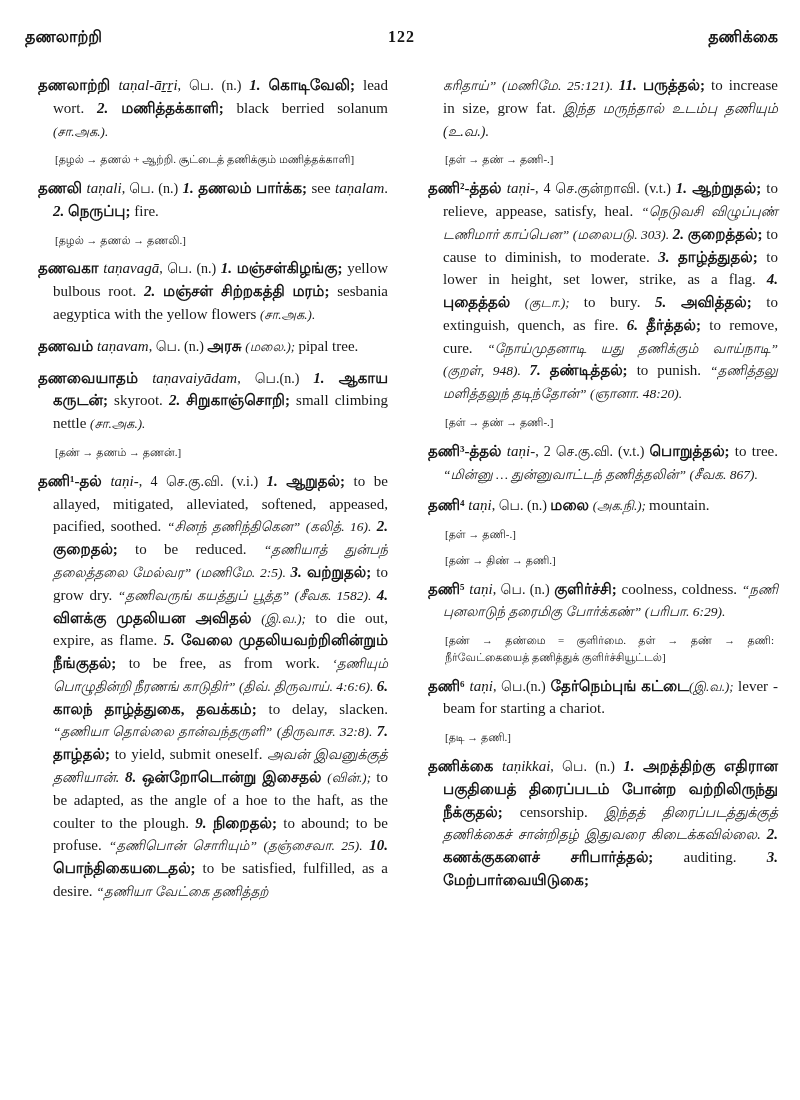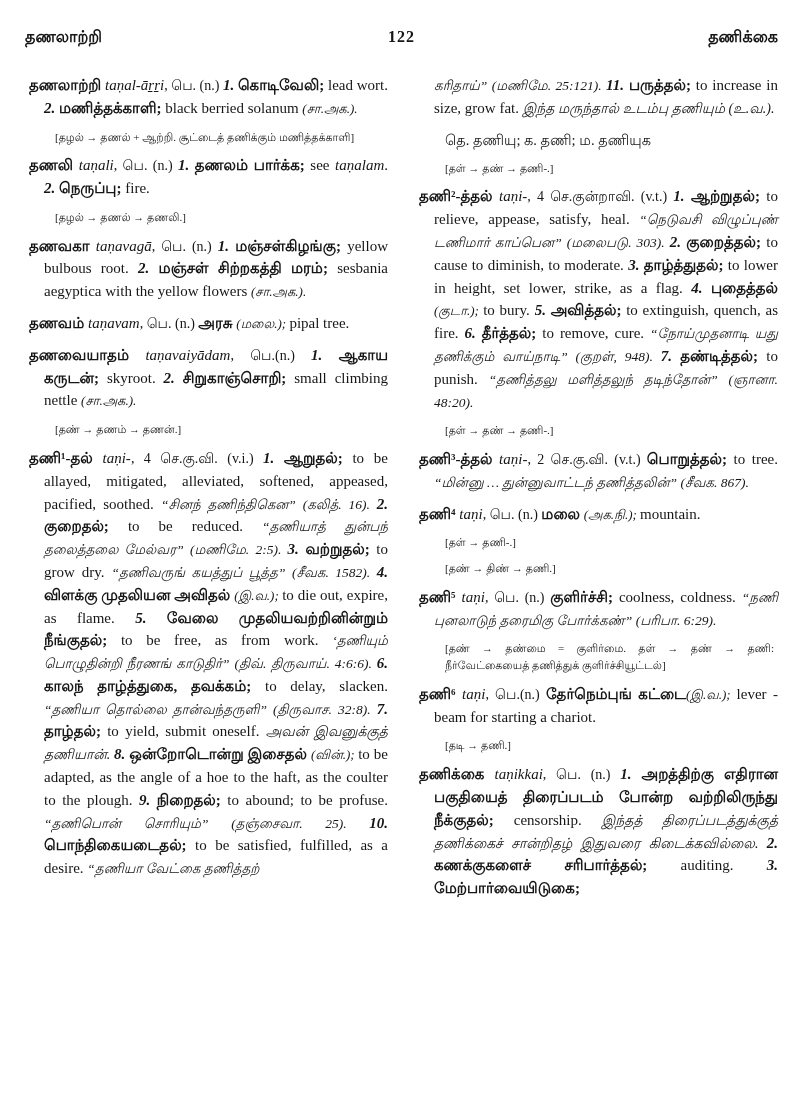--- a/index.html
+++ b/index.html
@@ -14,21 +14,21 @@
   .runhead{
     display:flex;align-items:baseline;
     margin-bottom:26px;
   }
   .runhead .rh{flex:1;font-size:16px;font-weight:bold;}
   .runhead .rh-left{text-align:left;}
   .runhead .rh-center{text-align:center;font-size:16px;letter-spacing:1px;}
   .runhead .rh-right{text-align:right;}
   .cols{display:flex;gap:27px;}
   .col{flex:1;min-width:0;font-size:15px;line-height:1.52;text-align:justify;}
-  .blk{margin:0 0 9px 4px;}
+  .blk{margin:0 0 9px 13px;}
   .entry{padding-left:15px;text-indent:-15px;}
   .continuation{padding-left:15px;text-indent:0;}
   .etymology{margin-left:30px;margin-right:4px;font-size:11px;}
   .cognates{margin-left:30px;font-size:14.5px;}
   .sg-hw{font-weight:bold;}
   .sg-tr{font-style:italic;}
   .sg-gram{font-size:14px;}
   .sg-num{font-weight:bold;font-style:italic;}
   .sg-ta{font-weight:bold;}
   .sg-en{}
@@ -54,21 +54,20 @@
         <p class="blk entry"><span class="sg-hw">தணலி </span><span class="sg-tr">taṇali</span><span class="sg-gram">, பெ. (n.) </span><span class="sg-num">1. </span><span class="sg-ta">தணலம் பார்க்க; </span><span class="sg-en">see </span><span class="sg-tr">taṇalam</span><span class="sg-en">. </span><span class="sg-num">2. </span><span class="sg-ta">நெருப்பு; </span><span class="sg-en">fire.</span></p>
         <p class="blk etymology"><span class="sg-etym">[தழல் → தணல் → தணலி.]</span></p>
         <p class="blk entry"><span class="sg-hw">தணவகா </span><span class="sg-tr">taṇavagā</span><span class="sg-gram">, பெ. (n.) </span><span class="sg-num">1. </span><span class="sg-ta">மஞ்சள்கிழங்கு; </span><span class="sg-en">yellow bulbous root. </span><span class="sg-num">2. </span><span class="sg-ta">மஞ்சள் சிற்றகத்தி மரம்; </span><span class="sg-en">sesbania aegyptica with the yellow flowers </span><span class="sg-src">(சா.அக.).</span></p>
         <p class="blk entry"><span class="sg-hw">தணவம் </span><span class="sg-tr">taṇavam</span><span class="sg-gram">, பெ. (n.) </span><span class="sg-ta">அரசு </span><span class="sg-src">(மலை.); </span><span class="sg-en">pipal tree.</span></p>
         <p class="blk entry"><span class="sg-hw">தணவையாதம் </span><span class="sg-tr">taṇavaiyādam</span><span class="sg-gram">, பெ.(n.) </span><span class="sg-num">1. </span><span class="sg-ta">ஆகாய கருடன்; </span><span class="sg-en">skyroot. </span><span class="sg-num">2. </span><span class="sg-ta">சிறுகாஞ்சொறி; </span><span class="sg-en">small climbing nettle </span><span class="sg-src">(சா.அக.).</span></p>
         <p class="blk etymology"><span class="sg-etym">[தண் → தணம் → தணன்.]</span></p>
         <p class="blk entry"><span class="sg-hw">தணி¹-தல் </span><span class="sg-tr">taṇi-</span><span class="sg-gram">, 4 செ.கு.வி. (v.i.) </span><span class="sg-num">1. </span><span class="sg-ta">ஆறுதல்; </span><span class="sg-en">to be allayed, mitigated, alleviated, softened, appeased, pacified, soothed. </span><span class="sg-q">“சினந் தணிந்திகென” (கலித். 16). </span><span class="sg-num">2. </span><span class="sg-ta">குறைதல்; </span><span class="sg-en">to be reduced. </span><span class="sg-q">“தணியாத் துன்பந் தலைத்தலை மேல்வர” (மணிமே. 2:5). </span><span class="sg-num">3. </span><span class="sg-ta">வற்றுதல்; </span><span class="sg-en">to grow dry. </span><span class="sg-q">“தணிவருங் கயத்துப் பூத்த” (சீவக. 1582). </span><span class="sg-num">4. </span><span class="sg-ta">விளக்கு முதலியன அவிதல் </span><span class="sg-src">(இ.வ.); </span><span class="sg-en">to die out, expire, as flame. </span><span class="sg-num">5. </span><span class="sg-ta">வேலை முதலியவற்றினின்றும் நீங்குதல்; </span><span class="sg-en">to be free, as from work. </span><span class="sg-q">‘தணியும் பொழுதின்றி நீரணங் காடுதிர்” (திவ். திருவாய். 4:6:6). </span><span class="sg-num">6. </span><span class="sg-ta">காலந் தாழ்த்துகை, தவக்கம்; </span><span class="sg-en">to delay, slacken. </span><span class="sg-q">“தணியா தொல்லை தான்வந்தருளி” (திருவாச. 32:8). </span><span class="sg-num">7. </span><span class="sg-ta">தாழ்தல்; </span><span class="sg-en">to yield, submit oneself. </span><span class="sg-ex">அவன் இவனுக்குத் தணியான். </span><span class="sg-num">8. </span><span class="sg-ta">ஒன்றோடொன்று இசைதல் </span><span class="sg-src">(வின்.); </span><span class="sg-en">to be adapted, as the angle of a hoe to the haft, as the coulter to the plough. </span><span class="sg-num">9. </span><span class="sg-ta">நிறைதல்; </span><span class="sg-en">to abound; to be profuse. </span><span class="sg-q">“தணிபொன் சொரியும்” (தஞ்சைவா. 25). </span><span class="sg-num">10. </span><span class="sg-ta">பொந்திகையடைதல்; </span><span class="sg-en">to be satisfied, fulfilled, as a desire. </span><span class="sg-q">“தணியா வேட்கை தணித்தற்</span></p>
       </div>
     <div class="col">
         <p class="blk continuation"><span class="sg-q">கரிதாய்” (மணிமே. 25:121). </span><span class="sg-num">11. </span><span class="sg-ta">பருத்தல்; </span><span class="sg-en">to increase in size, grow fat. </span><span class="sg-ex">இந்த மருந்தால் உடம்பு தணியும் (உ.வ.).</span></p>
-        <p class="blk cognates"><span class="sg-cog">தெ. தணியு; க. தணி; ம. தணியுக</span></p>
         <p class="blk etymology"><span class="sg-etym">[தள் → தண் → தணி-.]</span></p>
         <p class="blk entry"><span class="sg-hw">தணி²-த்தல் </span><span class="sg-tr">taṇi-</span><span class="sg-gram">, 4 செ.குன்றாவி. (v.t.) </span><span class="sg-num">1. </span><span class="sg-ta">ஆற்றுதல்; </span><span class="sg-en">to relieve, appease, satisfy, heal. </span><span class="sg-q">“நெடுவசி விழுப்புண் டணிமார் காப்பென” (மலைபடு. 303). </span><span class="sg-num">2. </span><span class="sg-ta">குறைத்தல்; </span><span class="sg-en">to cause to diminish, to moderate. </span><span class="sg-num">3. </span><span class="sg-ta">தாழ்த்துதல்; </span><span class="sg-en">to lower in height, set lower, strike, as a flag. </span><span class="sg-num">4. </span><span class="sg-ta">புதைத்தல் </span><span class="sg-src">(குடா.); </span><span class="sg-en">to bury. </span><span class="sg-num">5. </span><span class="sg-ta">அவித்தல்; </span><span class="sg-en">to extinguish, quench, as fire. </span><span class="sg-num">6. </span><span class="sg-ta">தீர்த்தல்; </span><span class="sg-en">to remove, cure. </span><span class="sg-q">“நோய்முதனாடி யது தணிக்கும் வாய்நாடி” (குறள், 948). </span><span class="sg-num">7. </span><span class="sg-ta">தண்டித்தல்; </span><span class="sg-en">to punish. </span><span class="sg-q">“தணித்தலு மளித்தலுந் தடிந்தோன்” (ஞானா. 48:20).</span></p>
         <p class="blk etymology"><span class="sg-etym">[தள் → தண் → தணி-.]</span></p>
         <p class="blk entry"><span class="sg-hw">தணி³-த்தல் </span><span class="sg-tr">taṇi-</span><span class="sg-gram">, 2 செ.கு.வி. (v.t.) </span><span class="sg-ta">பொறுத்தல்; </span><span class="sg-en">to tree. </span><span class="sg-q">“மின்னு … துன்னுவாட்டந் தணித்தலின்” (சீவக. 867).</span></p>
         <p class="blk entry"><span class="sg-hw">தணி⁴ </span><span class="sg-tr">taṇi</span><span class="sg-gram">, பெ. (n.) </span><span class="sg-ta">மலை </span><span class="sg-src">(அக.நி.); </span><span class="sg-en">mountain.</span></p>
         <p class="blk etymology"><span class="sg-etym">[தள் → தணி-.]</span></p>
         <p class="blk etymology"><span class="sg-etym">[தண் → திண் → தணி.]</span></p>
         <p class="blk entry"><span class="sg-hw">தணி⁵ </span><span class="sg-tr">taṇi</span><span class="sg-gram">, பெ. (n.) </span><span class="sg-ta">குளிர்ச்சி; </span><span class="sg-en">coolness, coldness. </span><span class="sg-q">“நணி புனலாடுந் தரைமிகு போர்க்கண்” (பரிபா. 6:29).</span></p>
         <p class="blk etymology"><span class="sg-etym">[தண் → தண்மை = குளிர்மை. தள் → தண் → தணி: நீர்வேட்கையைத் தணித்துக் குளிர்ச்சியூட்டல்]</span></p>
         <p class="blk entry"><span class="sg-hw">தணி⁶ </span><span class="sg-tr">taṇi</span><span class="sg-gram">, பெ.(n.) </span><span class="sg-ta">தேர்நெம்புங் கட்டை</span><span class="sg-src">(இ.வ.); </span><span class="sg-en">lever - beam for starting a chariot.</span></p>

